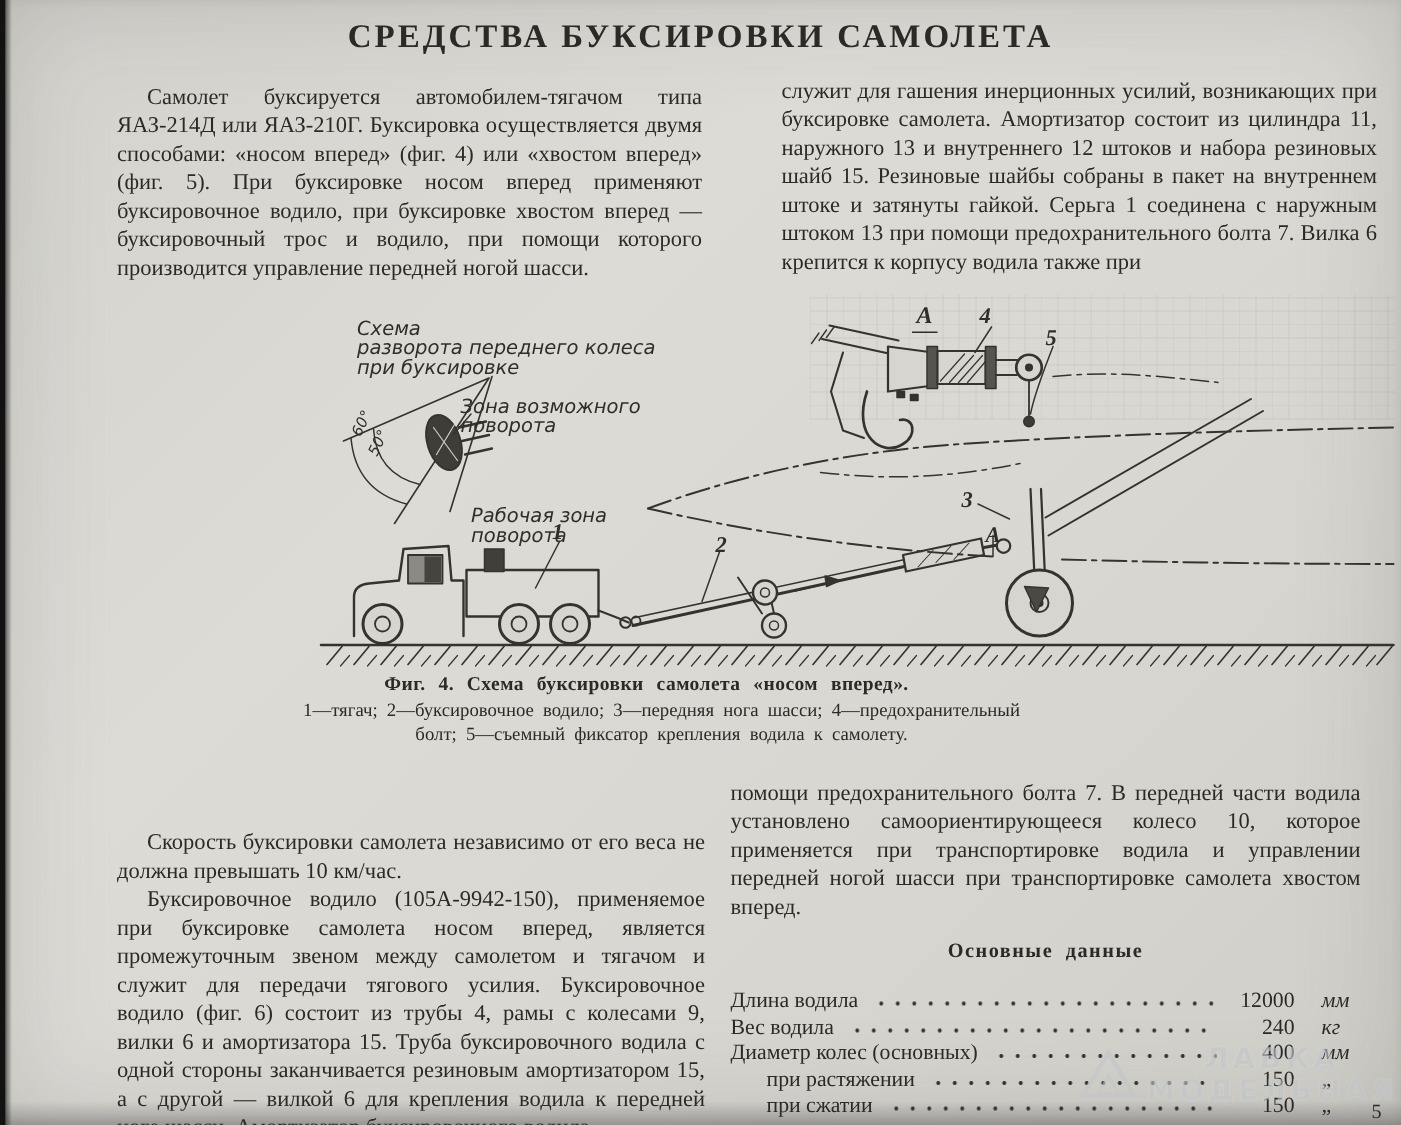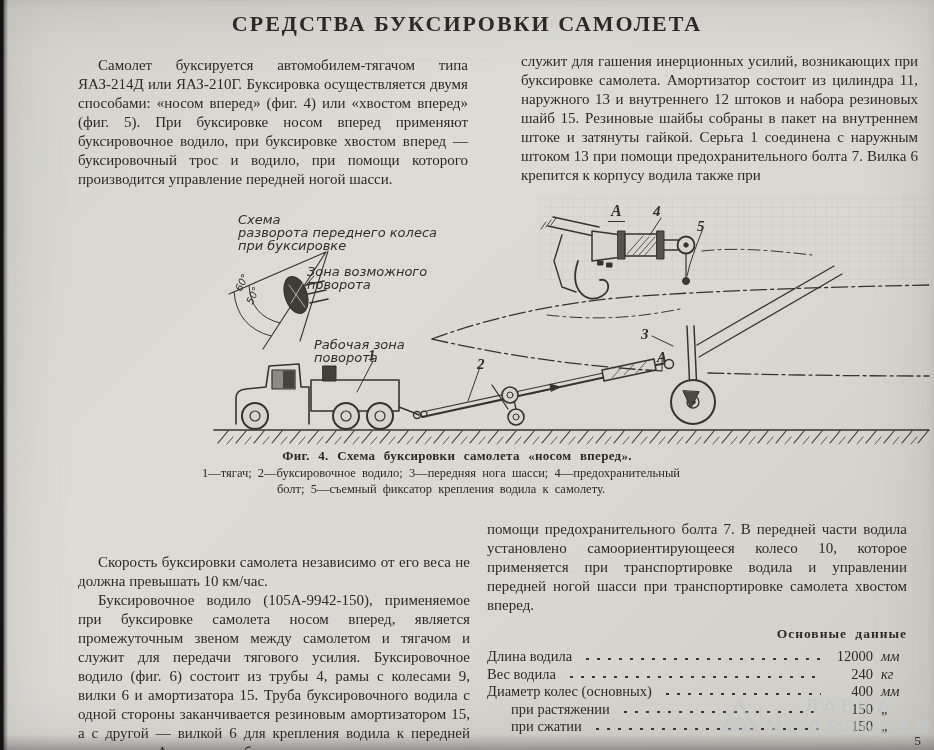--- a/index.html
+++ b/index.html
@@ -26,36 +26,36 @@
   .col-bl{left:78px;top:520px;width:392px;margin-top:33px;}
   .col-br{left:487px;top:520px;width:420px;}
   .fig-svg{position:absolute;left:210px;top:195px;z-index:2;}
   .fig-label{position:absolute;z-index:3;font-family:"DejaVu Sans",sans-serif;font-style:italic;
     color:#2f2e29;white-space:pre-line;font-size:13px;line-height:13px;}
   .fig-num{position:absolute;z-index:3;font-family:"Liberation Serif",serif;font-style:italic;
     font-weight:bold;font-size:15px;color:#2f2e29;}
   .fig-angle{position:absolute;z-index:3;font-family:"DejaVu Sans",sans-serif;font-style:italic;
     font-size:10px;color:#2f2e29;transform:rotate(-65deg);}
   .detail-a{border-bottom:1.4px solid #2f2e29;padding:0 3px 1px;}
-  .caption{position:absolute;left:101px;top:448px;width:712px;text-align:center;margin:0;
+  .caption{position:absolute;left:75px;top:448px;width:712px;text-align:center;margin:0;
     font-size:13px;font-weight:bold;word-spacing:5px;letter-spacing:.3px;}
   .legend{position:absolute;left:85px;top:466px;width:712px;text-align:center;margin:0;
     font-size:12.5px;line-height:15.5px;white-space:pre-line;word-spacing:3px;}
-  .data-title{margin:9px 0 5px;text-align:right;font-size:13.5px;font-weight:bold;
+  .data-title{margin:9px 0 16px;text-align:center;font-size:13.5px;font-weight:bold;
     letter-spacing:1px;word-spacing:4px;}
   .spec-table{margin-top:2px;}
   .spec-row{display:flex;align-items:baseline;font-size:14.5px;line-height:17.5px;}
   .spec-row .lbl{white-space:nowrap;}
   .spec-row.indent .lbl{padding-left:24px;}
   .leader{flex:1;height:11px;margin:0 6px 0 8px;
     background-image:radial-gradient(circle,#33322d 1.1px,rgba(0,0,0,0) 1.5px);
     background-size:11px 4px;background-repeat:repeat-x;background-position:2px bottom;}
   .spec-row.no-leader .leader{background:none;}
   .val{min-width:46px;text-align:right;white-space:nowrap;}
-  .unit{min-width:26px;padding-left:8px;font-style:italic;}
+  .unit{min-width:26px;padding-left:18px;font-style:italic;}
   .watermark{position:absolute;right:2px;bottom:12px;z-index:25;display:flex;align-items:center;
     gap:4px;opacity:.6;pointer-events:none;}
   .wm-text{font-family:"DejaVu Sans",sans-serif;font-weight:bold;color:#c3c6ca;
     text-shadow:0 0 1px rgba(255,255,255,.5);text-align:center;letter-spacing:3px;line-height:21px;font-size:19px;}
   .page-num{position:absolute;right:13px;bottom:1px;z-index:26;font-size:13.5px;}
 </style>
 </head>
 <body>
 
 <div class="page">

